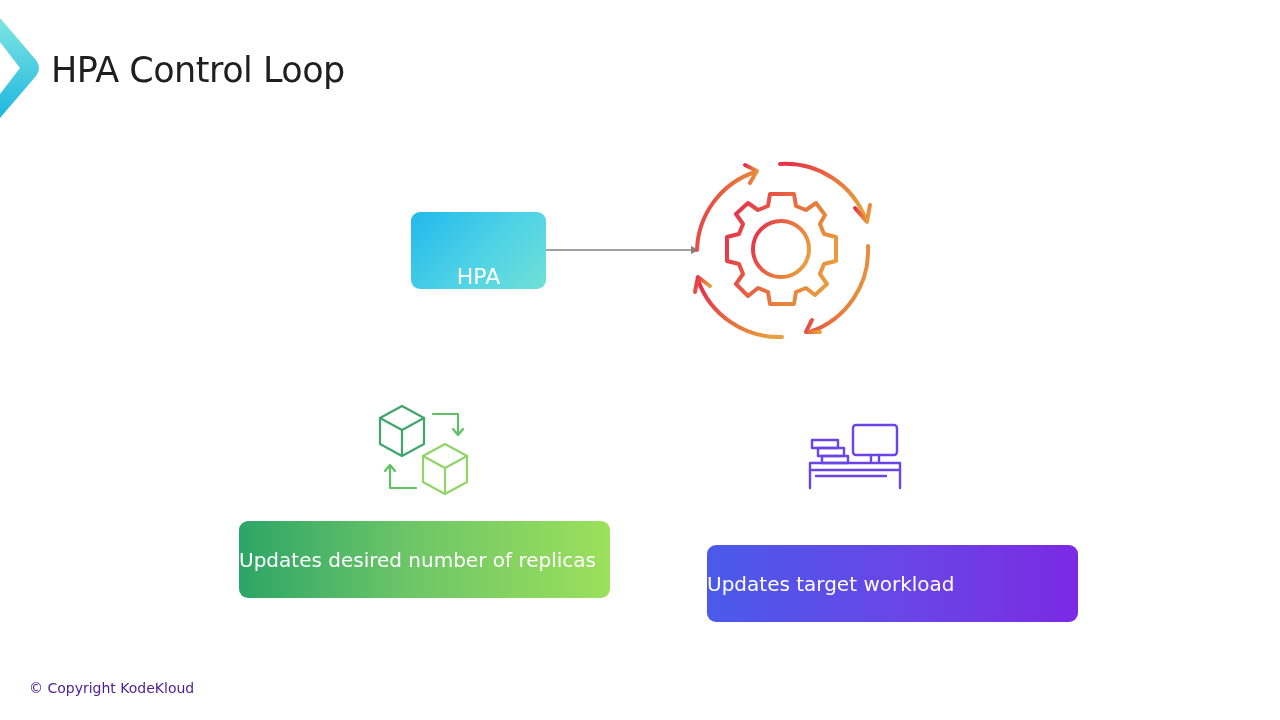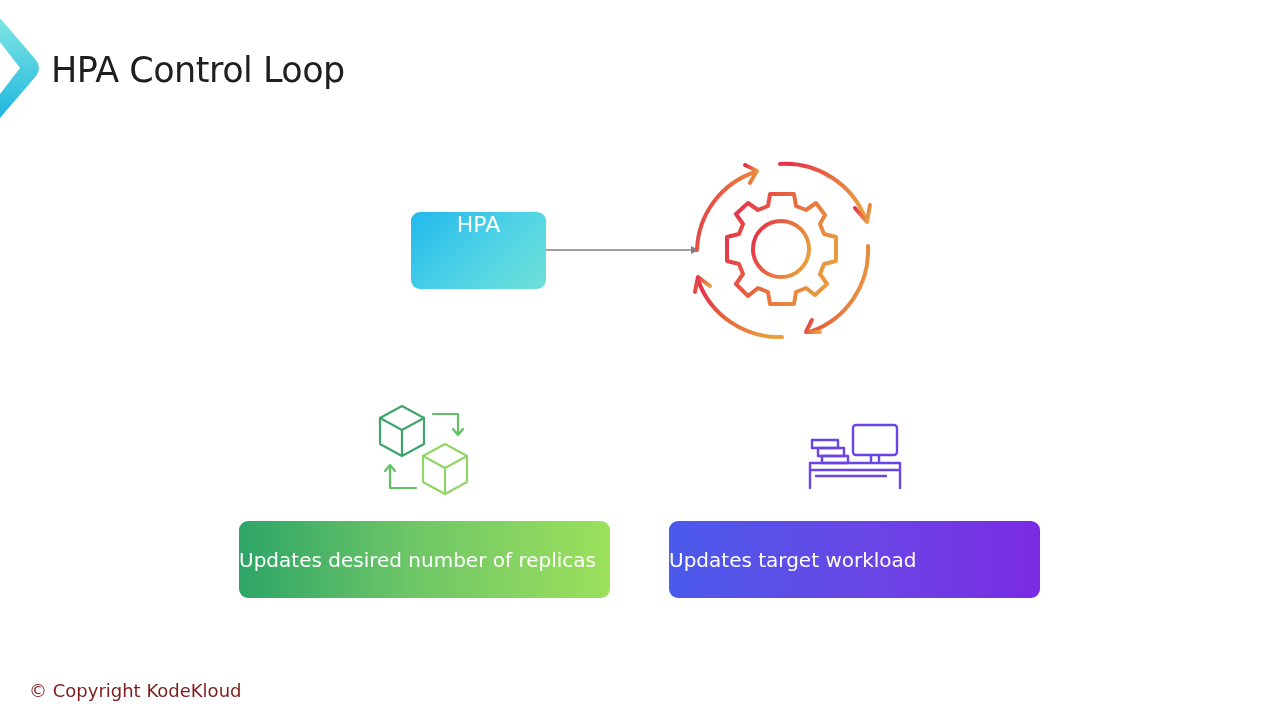--- a/index.html
+++ b/index.html
@@ -11,36 +11,36 @@
   .logo-chevron { position: absolute; left: 0; top: 18px; width: 44px; height: 100px; }
   .title {
     position: absolute; left: 51px; top: 50px;
     font-size: 35px; color: #1f1f1f; letter-spacing: -0.5px;
     font-family: "DejaVu Sans", sans-serif;
   }
   .hpa-box {
     position: absolute; left: 411px; top: 212px; width: 135px; height: 77px;
     border-radius: 9px;
     background: linear-gradient(135deg, #22b9ec 0%, #50d3e6 55%, #6fe0d6 100%);
-    display: flex; align-items: flex-start; justify-content: center;
+    display: flex; align-items: flex-end; justify-content: center;
     color: #ffffff; font-size: 22px;
   }
   .connector { position: absolute; left: 546px; top: 243px; width: 155px; height: 14px; }
   .loop-icon { position: absolute; left: 690px; top: 160px; width: 185px; height: 185px; }
   .replicas-icon { position: absolute; left: 376px; top: 404px; width: 98px; height: 92px; }
   .workload-icon { position: absolute; left: 806px; top: 420px; width: 98px; height: 70px; }
   .card {
     position: absolute; top: 521px; height: 77px; width: 371px;
     border-radius: 9px; color: #ffffff; font-size: 20px;
     display: flex; align-items: center; justify-content: flex-start;
   }
   .card-green { left: 239px; background: linear-gradient(90deg, #2da567 0%, #6cc567 45%, #9ce05c 100%); }
-  .card-purple { left: 669px; background: linear-gradient(90deg, #4a5aea 0%, #6a45e6 55%, #7b2ae3 100%); }
+  .card-purple { left: 707px; background: linear-gradient(90deg, #4a5aea 0%, #6a45e6 55%, #7b2ae3 100%); margin-top: 24px; }
   .footer {
-    position: absolute; left: 29px; top: 680px; font-size: 18px; color: #7f1d1d;
+    position: absolute; left: 29px; top: 680px; font-size: 14px; color: #4c1d95;
   }
 </style>
 </head>
 <body>
 
 <svg class="logo-chevron" viewBox="0 0 44 100">
   <defs>
     <linearGradient id="chev" x1="0" y1="0" x2="0" y2="1">
       <stop offset="0" stop-color="#7fe6e2"></stop>
       <stop offset="1" stop-color="#1fb6e0"></stop>

